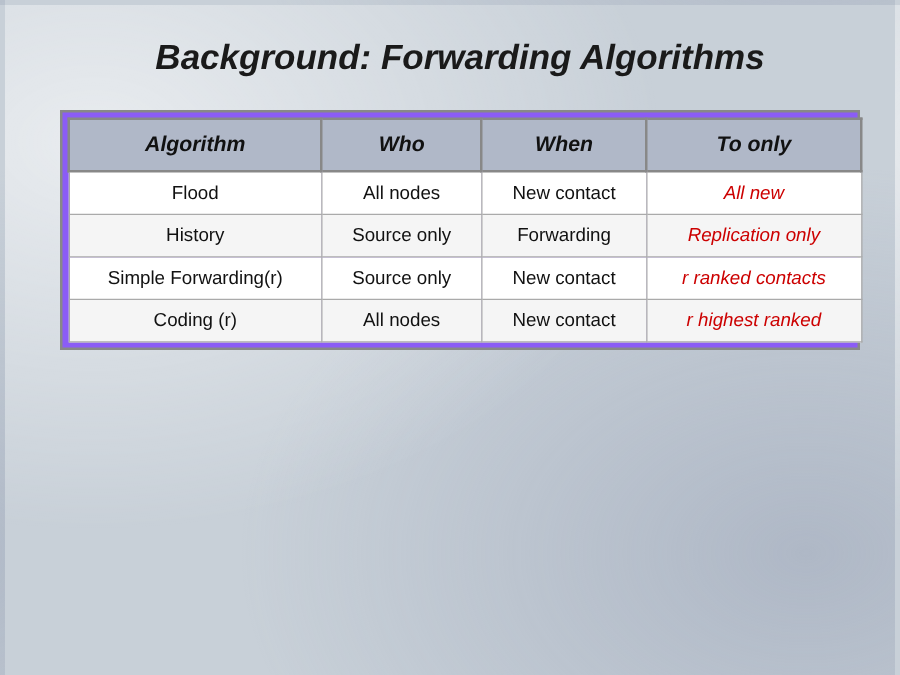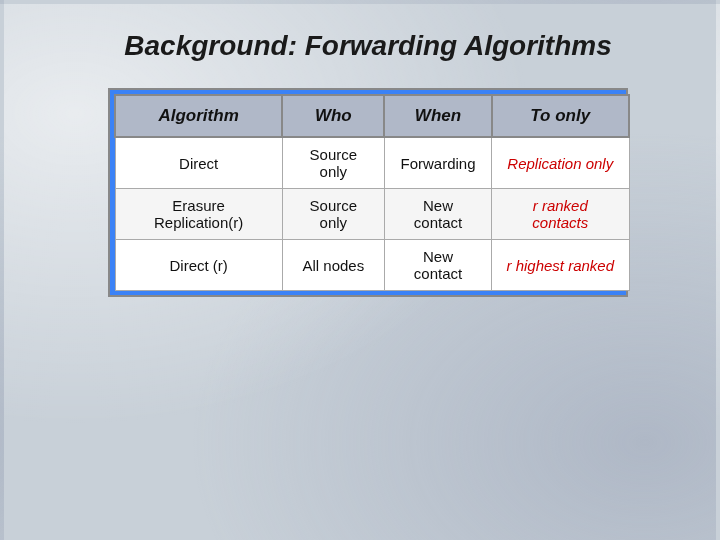--- a/index.html
+++ b/index.html
@@ -24,23 +24,23 @@
       font-size: 28px;
       font-weight: 900;
       color: #1a1a1a;
       font-style: italic;
       text-align: center;
       margin-bottom: 22px;
       font-family: Arial Black, Arial, sans-serif;
     }
 
     .table-container {
-      background: #3b82f6;
+      background: #8b5cf6;
       border: 2px solid #888;
-      width: 520px;
+      width: 640px;
     }
 
     table {
       width: 100%;
       border-collapse: collapse;
     }
 
     thead tr {
       background: #b0b8c8;
     }
@@ -86,33 +86,39 @@
   <table>
     <thead>
       <tr>
         <th>Algorithm</th>
         <th>Who</th>
         <th>When</th>
         <th>To only</th>
       </tr>
     </thead>
     <tbody id="table-body">
+    <tr>
+          <td>Flood</td>
+          <td>All nodes</td>
+          <td>New contact</td>
+          <td>All new</td>
+        </tr>
         <tr>
-          <td>Direct</td>
+          <td>History</td>
           <td>Source only</td>
           <td>Forwarding</td>
           <td>Replication only</td>
         </tr>
         <tr>
-          <td>Erasure Replication(r)</td>
+          <td>Simple Forwarding(r)</td>
           <td>Source only</td>
           <td>New contact</td>
           <td>r ranked contacts</td>
         </tr>
         <tr>
-          <td>Direct (r)</td>
+          <td>Coding (r)</td>
           <td>All nodes</td>
           <td>New contact</td>
           <td>r highest ranked</td>
         </tr>
       </tbody>
   </table>
 </div>
 
 </body></html>

